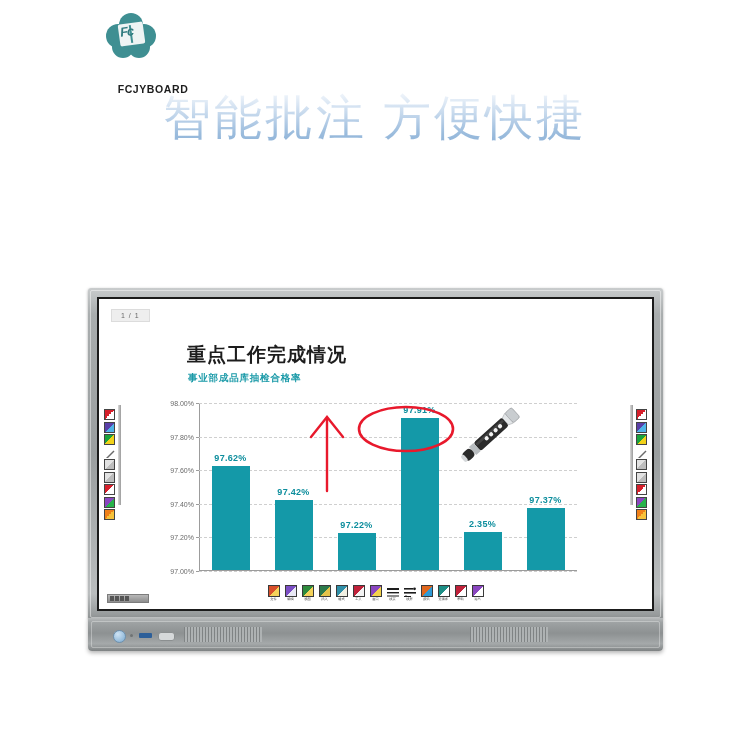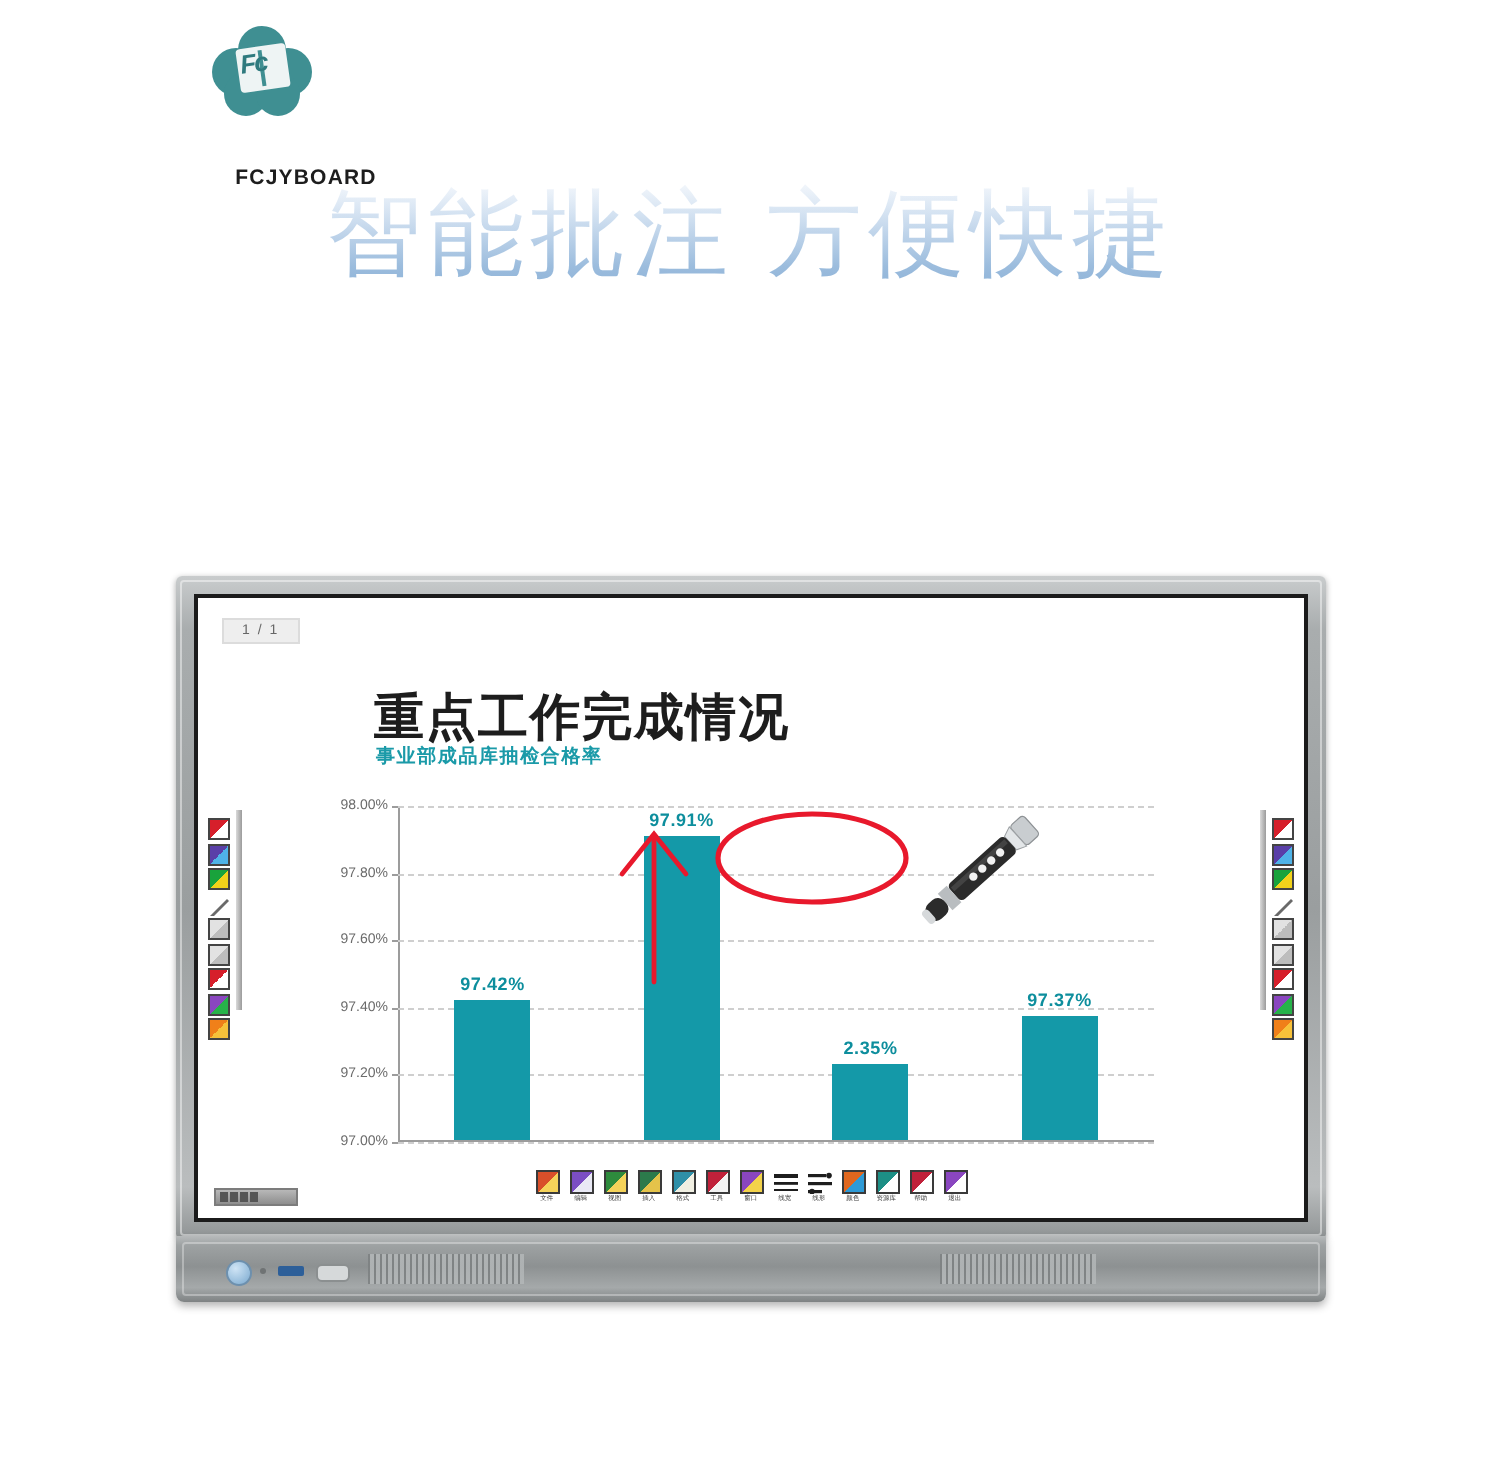--- a/index.html
+++ b/index.html
@@ -83,21 +83,21 @@
   .side-rail .bar{position:absolute;top:-4px;width:3px;height:100px;
      background:linear-gradient(to right,#dadada,#9b9b9b);}
   .side-rail.left .bar{right:-4px;}
   .side-rail.right .bar{left:-4px;}
   .rail-icon{width:11px;height:11px;margin:0 auto 1.5px auto;border:1px solid #444;
      box-sizing:border-box;position:relative;overflow:hidden;}
   .rail-icon.flat{border:none;background:transparent;}
 
   
   #chart-area{position:absolute;left:0;top:0;width:100%;height:100%;}
-  #chart-title{position:absolute;left:88px;top:43px;font-size:25px;font-weight:bold;
+  #chart-title{position:absolute;left:88px;top:43px;font-size:19px;font-weight:bold;
      color:#1d1d1d;letter-spacing:1px;}
   #chart-subtitle{position:absolute;left:89px;top:73px;font-size:9.5px;font-weight:bold;
      color:#1a9aa8;letter-spacing:0.8px;}
 
   #plot{position:absolute;left:100px;top:104px;width:378px;height:168px;}
   #plot .axis-y{position:absolute;left:0;top:0;width:1px;height:168px;background:#9c9c9c;}
   #plot .axis-x{position:absolute;left:0;bottom:0;width:378px;height:1px;background:#9c9c9c;}
   #plot .grid{position:absolute;left:0;width:378px;height:0;border-top:1px dashed #cfcfcf;}
   #plot .ytick{position:absolute;right:calc(100% + 5px);transform:translateY(-50%);
      font-size:7px;color:#6a6a6a;white-space:nowrap;}
@@ -201,22 +201,30 @@
               <div class="tickmark" style="top: 100.8px;"></div>
               <div class="ytick" style="top: 67.2px;">97.60%</div>
               <div class="tickmark" style="top: 67.2px;"></div>
               <div class="ytick" style="top: 33.6px;">97.80%</div>
               <div class="tickmark" style="top: 33.6px;"></div>
               <div class="ytick" style="top: 0px;">98.00%</div>
               <div class="tickmark" style="top: 0px;"></div>
             </div>
           <div id="bars">
               <div class="bar-cell">
+                <div class="bar-val" style="color: rgb(13, 142, 157);">97.62%</div>
+                <div class="bar-rect" style="height: 103.54px; background: rgb(20, 153, 168);"></div>
+              </div>
+              <div class="bar-cell">
                 <div class="bar-val" style="color: rgb(13, 142, 157);">97.42%</div>
                 <div class="bar-rect" style="height: 70.14px; background: rgb(20, 153, 168);"></div>
+              </div>
+              <div class="bar-cell">
+                <div class="bar-val" style="color: rgb(13, 142, 157);">97.22%</div>
+                <div class="bar-rect" style="height: 36.74px; background: rgb(20, 153, 168);"></div>
               </div>
               <div class="bar-cell">
                 <div class="bar-val" style="color: rgb(13, 142, 157);">97.91%</div>
                 <div class="bar-rect" style="height: 151.97px; background: rgb(20, 153, 168);"></div>
               </div>
               <div class="bar-cell">
                 <div class="bar-val" style="color: rgb(13, 142, 157);">2.35%</div>
                 <div class="bar-rect" style="height: 38.41px; background: rgb(20, 153, 168);"></div>
               </div>
               <div class="bar-cell">

